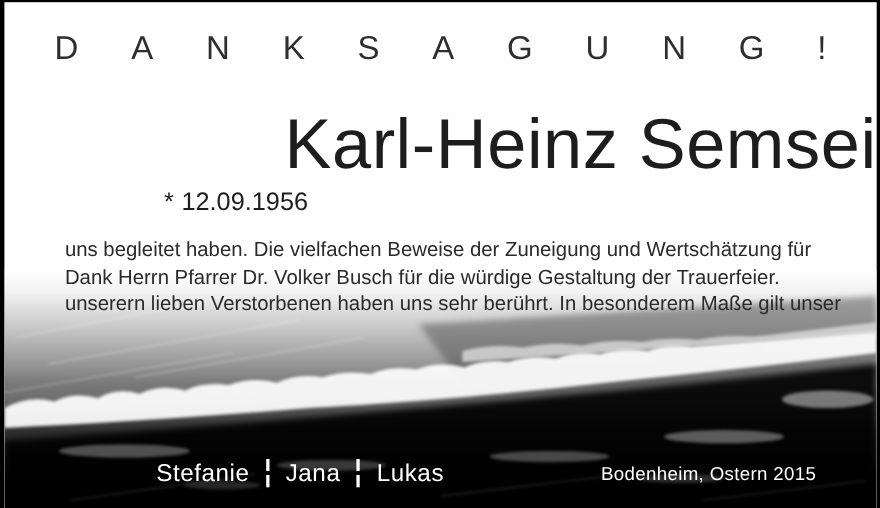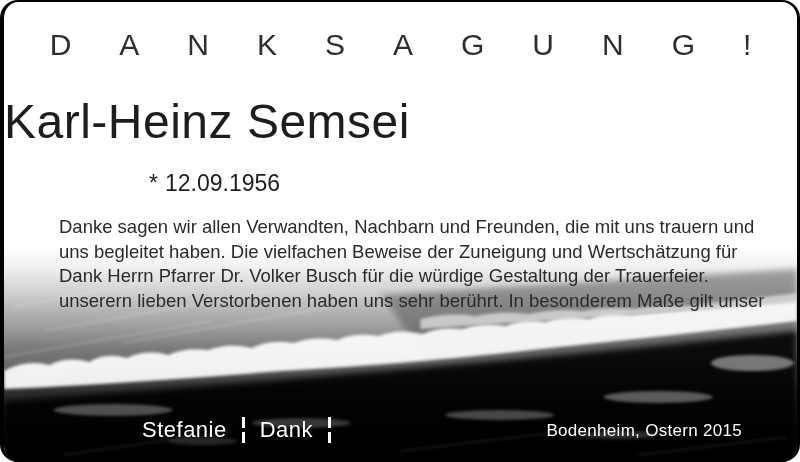--- a/index.html
+++ b/index.html
@@ -8,21 +8,20 @@
   .notice {
     position: relative;
     width: 800px;
     height: 462px;
     background: #ffffff;
     border-style: solid;
     border-color: #000000;
     border-width: 2px 3px 0 4px;
     overflow: hidden;
     font-family: "Liberation Sans", "DejaVu Sans", sans-serif;
-    border-radius: 18px;
   }
 
   
   .danksagung {
     position: absolute;
     top: 26px; left: 0; right: 0;
     text-align: center;
     font-size: 30px;
     color: #2e2e2e;
     font-weight: 400;
@@ -31,22 +30,22 @@
     display: inline-block;
     letter-spacing: 48px;
     margin-right: -48px;
     white-space: nowrap;
   }
 
   
   .deceased-name {
     position: absolute;
     top: 92px; left: 0; right: 0;
-    text-align: left;
-    font-size: 48px;
+    text-align: right;
+    font-size: 64px;
     color: #1d1d1d;
     font-weight: 400;
     letter-spacing: 0.5px;
   }
 
   
   .dates {
     position: absolute;
     top: 168px; left: 145px;
     display: flex;
@@ -117,21 +116,20 @@
 
   <div class="deceased-name">Karl-Heinz Semsei</div>
 
   <div class="dates">
     <div class="date-group">
       <span class="date-symbol">*</span><span>12.09.1956</span>
     </div>
   </div>
 
   <div class="message">
-    <div class="line">Danke sagen wir allen Verwandten, Nachbarn und Freunden, die mit uns trauern und</div>
     <div class="line">uns begleitet haben. Die vielfachen Beweise der Zuneigung und Wertschätzung für</div>
     <div class="line">Dank Herrn Pfarrer Dr. Volker Busch für die würdige Gestaltung der Trauerfeier.</div>
     <div class="line">unserern lieben Verstorbenen haben uns sehr berührt. In besonderem Maße gilt unser</div>
   </div>
 
   <div class="wave-photo">
     <svg viewBox="0 0 800 217" preserveAspectRatio="none" aria-hidden="true">
       <defs>
         <linearGradient id="bgGrad" x1="0" y1="0" x2="0" y2="1">
           <stop offset="0" stop-color="#ffffff"></stop>
@@ -191,19 +189,20 @@
         <line x1="60" y1="210" x2="230" y2="186"></line>
         <line x1="400" y1="206" x2="570" y2="186"></line>
         <line x1="640" y1="210" x2="790" y2="192"></line>
       </g>
     </svg>
   </div>
 
   <div class="signatures">
     <span>Stefanie</span>
     <span class="name-sep"></span>
-    <span>Dank</span>
+    <span>Jana</span>
     <span class="name-sep"></span>
+    <span>Lukas</span>
   </div>
 
   <div class="place-date">Bodenheim, Ostern 2015</div>
 
 </div>
 
 </body></html>

